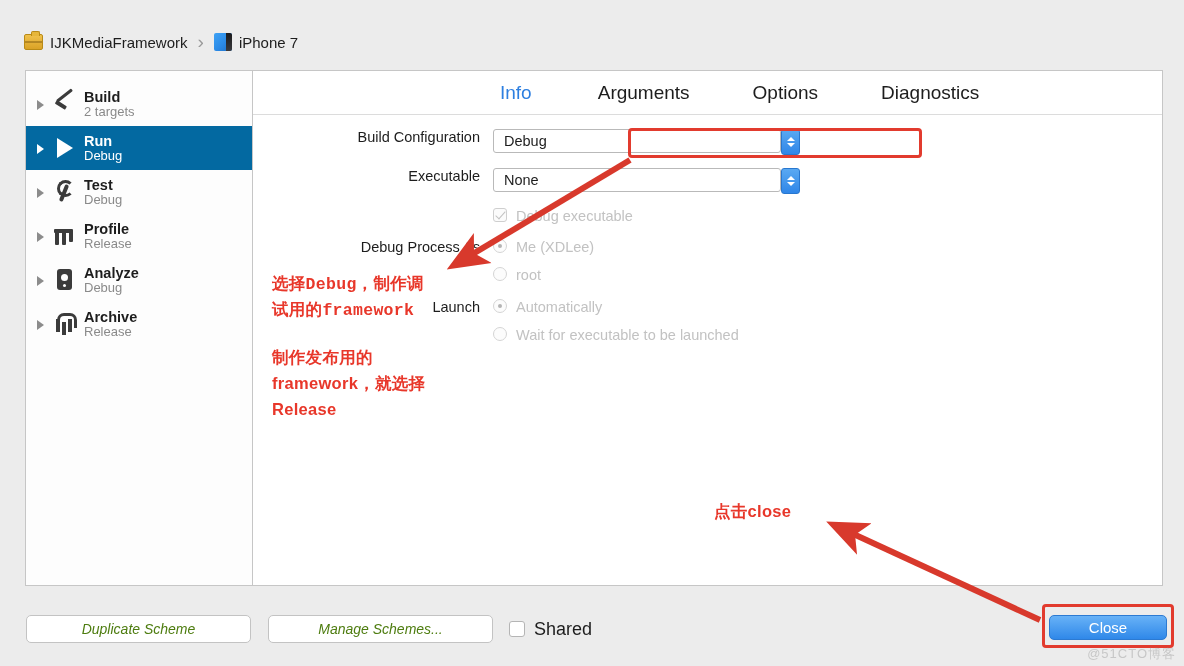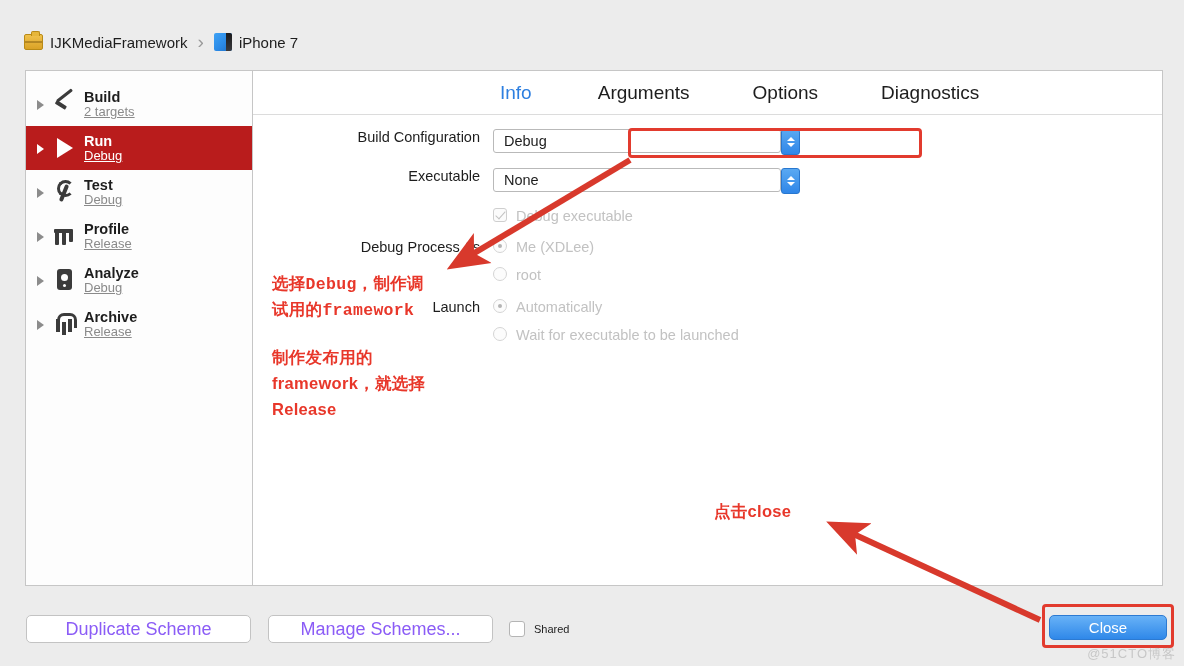--- a/index.html
+++ b/index.html
@@ -54,34 +54,34 @@
   
   #sidebar {
     width:227px; min-width:227px; height:100%;
     background:#fdfdfd; border-right:1px solid #c6c6c6;
     padding-top:11px;
   }
   .scheme-row {
     height:44px; display:flex; align-items:center;
     padding-left:8px; gap:5px; cursor:default;
   }
-  .scheme-row.selected { background:#b91c1c; }
+  .scheme-row.selected { background:#0369a1; }
   .disclosure {
     width:13px; height:13px; flex:0 0 13px; position:relative;
   }
   .disclosure:before {
     content:""; position:absolute; left:3px; top:2px;
     border-left:7px solid #8c8c8c;
     border-top:5px solid transparent; border-bottom:5px solid transparent;
   }
   .scheme-row.selected .disclosure:before { border-left-color:#ffffff; }
   .scheme-ico { width:27px; flex:0 0 27px; height:28px; position:relative; }
   .scheme-txt { display:flex; flex-direction:column; justify-content:center; line-height:1.12; }
   .scheme-name { font-size:14.5px; font-weight:bold; color:#1d1d1d; }
-  .scheme-sub  { font-size:13px; color:#8a8a8a;text-decoration:underline; }
+  .scheme-sub  { font-size:13px; color:#8a8a8a; }
   .scheme-row.selected .scheme-name,
   .scheme-row.selected .scheme-sub { color:#ffffff; }
 
   
   .g-hammer:before {
     content:""; position:absolute; left:3px; top:4px; width:19px; height:3px;
     background:#3b3b3b; transform:rotate(-38deg); border-radius:1px;
   }
   .g-hammer:after {
     content:""; position:absolute; left:3px; top:13px; width:12px; height:3.5px;
@@ -208,30 +208,30 @@
   #redbox-config { left:628px; top:128px; width:294px; height:30px; }
   #redbox-close  { left:1042px; top:604px; width:132px; height:44px; }
 
   svg.arrows { position:absolute; left:0; top:0; width:1184px; height:666px; pointer-events:none; }
 
   
   #footer { position:absolute; left:0; top:596px; width:1184px; height:70px; }
   .btn {
     position:absolute; height:28px; background:#ffffff;
     border:1px solid #c3c3c3; border-radius:5px;
-    font-size:18px; color:#8b5cf6; display:flex; align-items:center; justify-content:center;
+    font-size:14px; color:#4d7c0f; display:flex; align-items:center; justify-content:center;font-style:italic;
   }
   #btn-duplicate { left:26px; top:19px; width:225px; }
   #btn-manage    { left:268px; top:19px; width:225px; }
   #shared-wrap {
     position:absolute; left:509px; top:19px; height:28px;
     display:flex; align-items:center; gap:9px;
   }
   .chk-dark { width:16px; height:16px; border:1px solid #b5b5b5; border-radius:3px; background:#fff; }
-  #shared-label { font-size:11px; color:#1d1d1d; }
+  #shared-label { font-size:18px; color:#1d1d1d; }
   #btn-close {
     position:absolute; left:1049px; top:615px; width:118px; height:25px;
     border-radius:5px; border:1px solid #2c7ad2;
     background:linear-gradient(#68b2f7,#2f88e9);
     color:#ffffff; font-size:15px;
     display:flex; align-items:center; justify-content:center;
   }
   #watermark {
     position:absolute; right:8px; bottom:3px;
     font-size:13px; color:rgba(140,140,140,.38);

